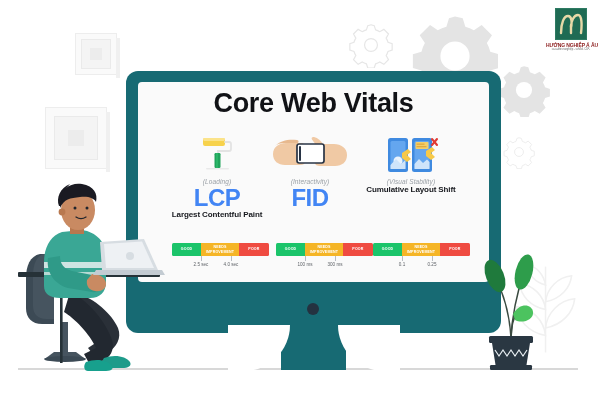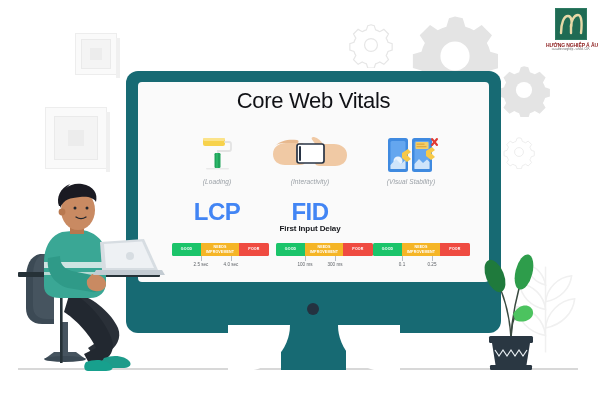--- a/index.html
+++ b/index.html
@@ -92,22 +92,22 @@
     background: #ffffff;
     border-radius: 0 0 0 62px;
   }
 
   
   .screen-title {
     position: absolute;
     left: 138px; top: 88px;
     width: 351px;
     text-align: center;
-    font-size: 22px;
-    font-weight: normal;
+    font-size: 27px;
+    font-weight: bold;
     color: #111216;
     letter-spacing: -0.3px;
   }
 
   .metric {
     position: absolute;
     top: 132px;
     width: 112px;
     text-align: center;
   }
@@ -122,21 +122,21 @@
   .metric-icon svg { display: block; }
 
   .metric-sub {
     margin-top: 4px;
     font-size: 6.5px;
     font-style: italic;
     color: #9aa0a6;
     letter-spacing: 0.1px;
   }
   .metric-abbr {
-    margin-top: 14px;
+    margin-top: 0;
     font-size: 24px;
     font-weight: bold;
     color: #4285f4;
     line-height: 1.05;
     letter-spacing: -0.5px;
   }
   .metric-full {
     margin-top: 0px;
     font-size: 8px;
     font-weight: bold;
@@ -306,36 +306,36 @@
         <rect x="3" y="4" width="22" height="8" rx="2" fill="#f7d24c"></rect>
         <rect x="3" y="4" width="22" height="3" rx="1.4" fill="#fbe38a"></rect>
         <path d="M25 8 h4 a2 2 0 0 1 2 2 v5 a2 2 0 0 1-2 2 h-11 v3" fill="none" stroke="#e3e3e3" stroke-width="1.8" stroke-linecap="round"></path>
         <rect x="14.5" y="19" width="6" height="15" rx="1.2" fill="#20a35b"></rect>
         <rect x="16.3" y="19" width="1.4" height="15" fill="#2fbd6d"></rect>
         <rect x="6" y="34" width="23" height="1.6" rx="0.8" fill="#e9e9e9"></rect>
       </svg>
     </div>
     <div class="metric-sub">(Loading)</div>
     <div class="metric-abbr">LCP</div>
+    <div class="metric-full">Largest Contentful Paint</div>
   </div>
 
   <div class="metric m1">
     <div class="metric-icon">
       <svg width="78" height="40" viewBox="0 0 78 40">
         <path d="M2 20 C2 13 8 9 15 9 L30 9 C33 9 34 11 34 13 L34 28 C34 30 32 31 29 31 L14 31 C7 31 2 27 2 20 Z" fill="#f0c9a4"></path>
         <path d="M4 12 C10 6 18 5 26 6 C28 6.3 28 9 26 9 L14 9 C9 9 6 10 4 12 Z" fill="#e7b98f"></path>
         <path d="M76 21 C76 14 70 10 63 10 L48 10 C45 10 44 12 44 14 L44 29 C44 31 46 32 49 32 L64 32 C71 32 76 28 76 21 Z" fill="#f0c9a4"></path>
         <path d="M52 10 C50 7 47 4 43 3 C41 2.6 40 4 41 5.6 L45 11 Z" fill="#f0c9a4"></path>
         <rect x="26" y="10" width="27" height="19" rx="2.2" fill="#ffffff" stroke="#283445" stroke-width="1.7"></rect>
         <rect x="28" y="12" width="2" height="15" rx="1" fill="#283445"></rect>
       </svg>
     </div>
     <div class="metric-sub">(Interactivity)</div>
     <div class="metric-abbr">FID</div>
-    <div class="metric-full">First Input Delay</div>
   </div>
 
   <div class="metric m2">
     <div class="metric-icon">
       <svg width="58" height="40" viewBox="0 0 58 40">
         <rect x="6" y="4" width="20" height="34" rx="2.5" fill="#3f8ae0"></rect>
         <rect x="8.5" y="7" width="15" height="28" rx="1.5" fill="#64a6ef"></rect>
         <circle cx="16" cy="27" r="4.5" fill="#eaf3fd"></circle>
         <path d="M8.5 31 L14 25 L19 30 L23.5 26 L23.5 35 L8.5 35 Z" fill="#cfe4fa"></path>
         <rect x="30" y="4" width="20" height="34" rx="2.5" fill="#3f8ae0"></rect>
@@ -346,20 +346,21 @@
         <path d="M32.5 30 L37 25 L41 29 L45 25.5 L47.5 28 L47.5 35 L32.5 35 Z" fill="#cfe4fa"></path>
         <path d="M20 19 l6-4 3 3 -4 3 4 4 -4 3 -5-4 z" fill="#f7c948"></path>
         <path d="M44 17 l6-4 3 3 -4 3 4 4 -4 3 -5-4 z" fill="#f7c948"></path>
         <g stroke="#e03a34" stroke-width="2.1" stroke-linecap="round">
           <path d="M50 5 L55 11"></path>
             <path d="M55 5 L50 11"></path>
         </g>
       </svg>
     </div>
     <div class="metric-sub">(Visual Stability)</div>
+    <div class="metric-full">Cumulative Layout Shift</div>
   </div>
 
   <div class="scale s0">
     <div class="seg good">GOOD</div>
     <div class="seg needs">NEEDS IMPROVEMENT</div>
     <div class="seg poor">POOR</div>
   </div>
   <div class="ticks s0">
     <div class="tick t1"></div>
     <div class="tick t2"></div>

